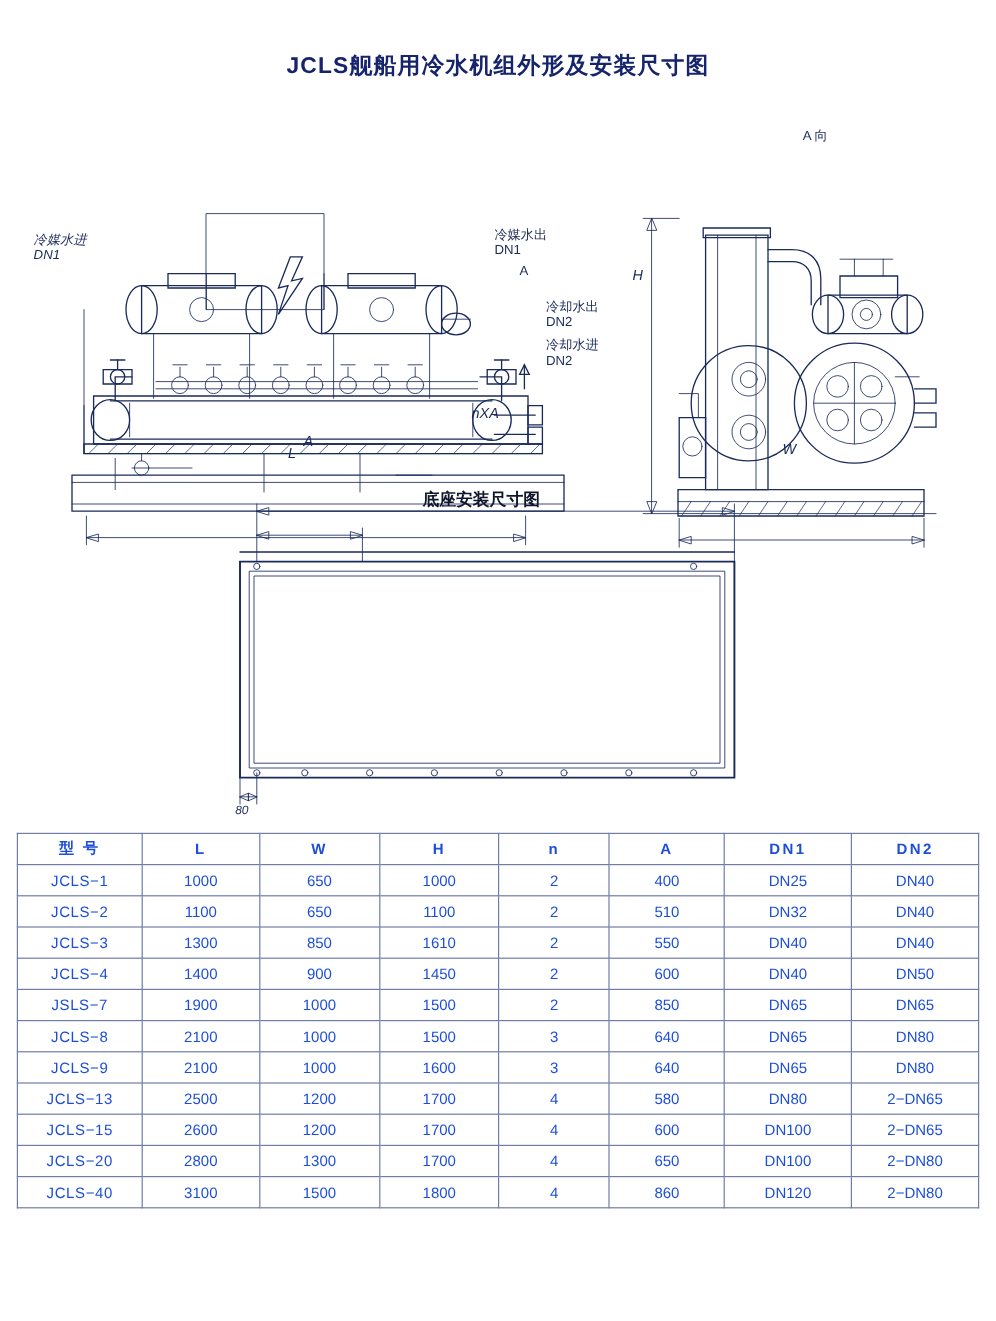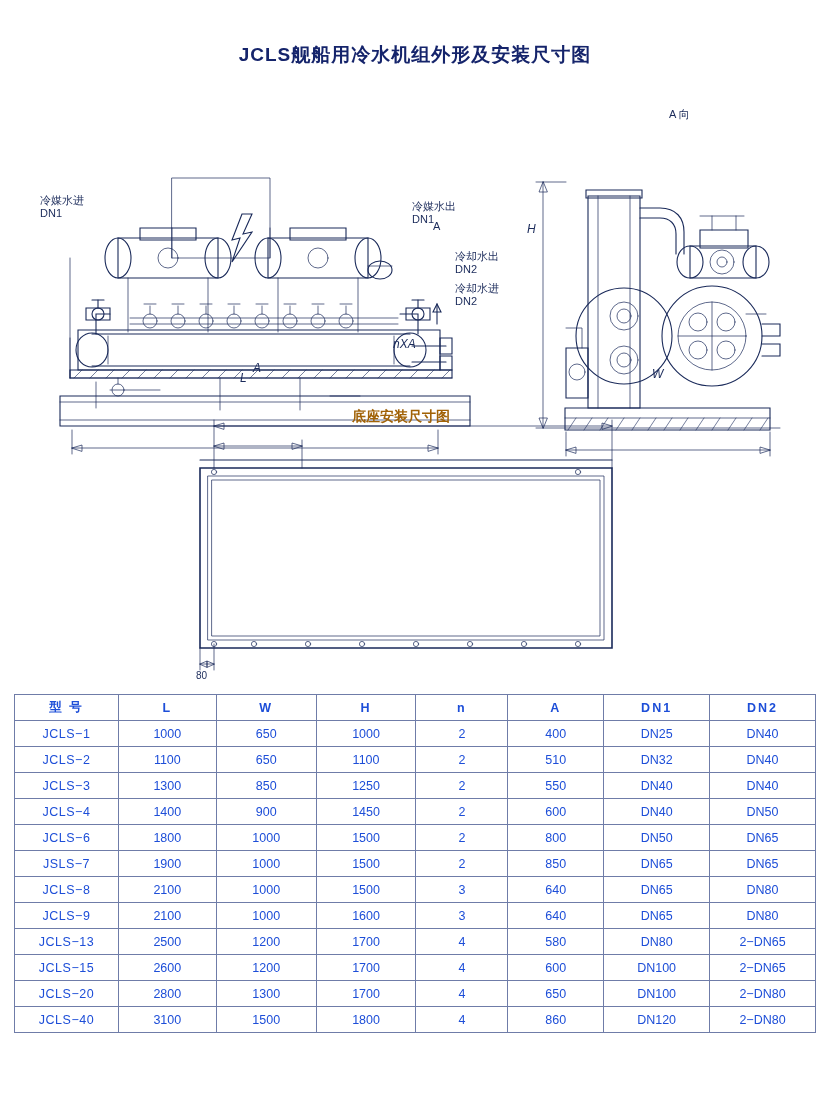--- a/index.html
+++ b/index.html
@@ -50,21 +50,21 @@
     color: #1a2a5a;
     white-space: pre-line;
     line-height: 1.15;
   }
   .lbl.small { font-size: 10px; }
   .lbl.dim { font-size: 12px; font-style: italic; }
   .sub-title {
     position: absolute;
     font-size: 14px;
     font-weight: bold;
-    color: #a16207;
+    color: #0f172a;
   }
 
   
   .table-wrap {
     position: absolute;
     left: 14px;
     top: 694px;
     width: 802px;
   }
   table.spec {
@@ -359,39 +359,39 @@
 
         <path class="stroke thin" d="M200 586 L214 586"></path>
         <path class="stroke thin" d="M200 586 L207 583 L207 589 Z" fill="#1a2a5a"></path>
         <path class="stroke thin" d="M214 586 L207 583 L207 589 Z" fill="#1a2a5a"></path>
         <path class="stroke thin" d="M200 570 L200 592"></path>
         <path class="stroke thin" d="M214 566 L214 592"></path>
 
       </g>
     </svg>
 
-    <div class="lbl" style="left:40px; top:116px;">冷媒水进
+    <div class="lbl" style="left:28px; top:116px;font-style:italic;">冷媒水进
 DN1</div>
-    <div class="lbl" style="left:412px; top:122px;">冷媒水出
+    <div class="lbl" style="left:412px; top:112px;">冷媒水出
 DN1</div>
     <div class="lbl" style="left:455px; top:172px;">冷却水出
 DN2</div>
     <div class="lbl" style="left:455px; top:204px;">冷却水进
 DN2</div>
     <div class="lbl" style="left:433px; top:142px;">A</div>
     <div class="lbl dim" style="left:240px; top:294px;">L</div>
 
     <div class="lbl" style="left:669px; top:30px;">A 向</div>
     <div class="lbl dim" style="left:527px; top:145px;">H</div>
     <div class="lbl dim" style="left:652px; top:290px;">W</div>
 
     <div class="sub-title" style="left:352px; top:330px;">底座安装尺寸图</div>
     <div class="lbl dim" style="left:393px; top:260px;">nXA</div>
     <div class="lbl dim" style="left:253px; top:284px;">A</div>
-    <div class="lbl small" style="left:196px; top:592px;">80</div>
+    <div class="lbl small" style="left:196px; top:592px;font-style:italic;">80</div>
 
   </div>
 
   <div class="table-wrap">
     <table class="spec">
       <colgroup>
         <col class="c0">
           <col class="c1">
           <col class="c2">
           <col class="c3">
@@ -430,47 +430,37 @@
           <td>1100</td>
           <td>2</td>
           <td>510</td>
           <td>DN32</td>
           <td>DN40</td>
         </tr>
         <tr>
           <td class="model">JCLS−3</td>
           <td>1300</td>
           <td>850</td>
-          <td>1250</td>
+          <td>1610</td>
           <td>2</td>
           <td>550</td>
           <td>DN40</td>
           <td>DN40</td>
         </tr>
         <tr>
           <td class="model">JCLS−4</td>
           <td>1400</td>
           <td>900</td>
           <td>1450</td>
           <td>2</td>
           <td>600</td>
           <td>DN40</td>
           <td>DN50</td>
         </tr>
         <tr>
-          <td class="model">JCLS−6</td>
-          <td>1800</td>
-          <td>1000</td>
-          <td>1500</td>
-          <td>2</td>
-          <td>800</td>
-          <td>DN50</td>
-          <td>DN65</td>
-        </tr>
-        <tr>
           <td class="model">JSLS−7</td>
           <td>1900</td>
           <td>1000</td>
           <td>1500</td>
           <td>2</td>
           <td>850</td>
           <td>DN65</td>
           <td>DN65</td>
         </tr>
         <tr>

